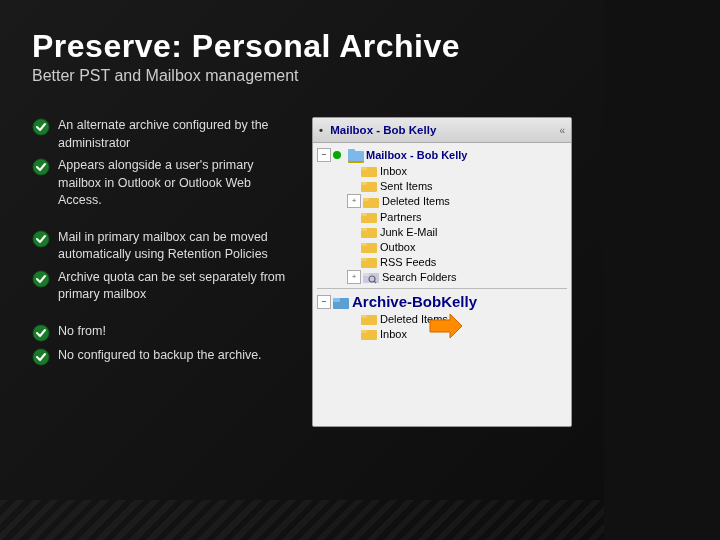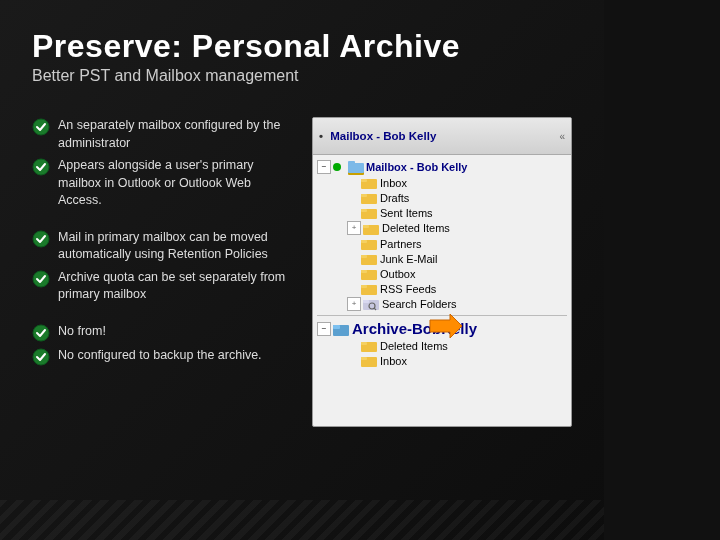--- a/index.html
+++ b/index.html
@@ -104,21 +104,21 @@
       font-family: 'Segoe UI', Arial, sans-serif;
       font-size: 11px;
       color: #000;
       position: relative;
       height: 310px;
       overflow: hidden;
     }
 
     .outlook-header {
       background: linear-gradient(to bottom, #e8e8e8, #d0d0d0);
-      padding: 12px 6px;
+      padding: 6px 6px;
       border-bottom: 1px solid #aaa;
       display: flex;
       justify-content: space-between;
       align-items: center;
     }
 
     .outlook-header-title {
       font-weight: 700;
       font-size: 11.5px;
       color: #000080;
@@ -229,21 +229,21 @@
     <div class="bullets-column">
 
       <div class="bullet-group">
         <div class="bullet-item">
           <div class="bullet-icon">
             <svg viewBox="0 0 18 18">
                 <circle cx="9" cy="9" r="8" fill="#1a7a2a" stroke="#0d5a1e" stroke-width="1"></circle>
                 <path d="M5 9 L8 12 L13 6" stroke="#fff" stroke-width="2" fill="none" stroke-linecap="round" stroke-linejoin="round"></path>
               </svg>
           </div>
-          <span class="bullet-text">An separately mailbox configured by the administrator</span>
+          <span class="bullet-text">An alternate archive configured by the administrator</span>
         </div>
         <div class="bullet-item">
           <div class="bullet-icon">
             <svg viewBox="0 0 18 18">
                 <circle cx="9" cy="9" r="8" fill="#1a7a2a" stroke="#0d5a1e" stroke-width="1"></circle>
                 <path d="M5 9 L8 12 L13 6" stroke="#fff" stroke-width="2" fill="none" stroke-linecap="round" stroke-linejoin="round"></path>
               </svg>
           </div>
           <span class="bullet-text">Appears alongside a user's primary mailbox in Outlook or Outlook Web Access.</span>
         </div>
@@ -320,28 +320,20 @@
 
           <div class="tree-item indent1">
             <span class="spacer"></span>
             <svg width="16" height="13" viewBox="0 0 16 13" style="margin-right:3px;">
                 <rect x="0" y="3" width="16" height="10" rx="1" fill="#f0c040"></rect>
                 <rect x="0" y="3" width="6" height="3" rx="1" fill="#f5d060"></rect>
               </svg>
             <span>Inbox</span>
           </div>
 
-          <div class="tree-item indent1">
-            <span class="spacer"></span>
-            <svg width="16" height="13" viewBox="0 0 16 13" style="margin-right:3px;">
-                <rect x="0" y="3" width="16" height="10" rx="1" fill="#f0c040"></rect>
-                <rect x="0" y="3" width="6" height="3" rx="1" fill="#f5d060"></rect>
-              </svg>
-            <span>Drafts</span>
-          </div>
 
           <div class="tree-item indent1">
             <span class="spacer"></span>
             <svg width="16" height="13" viewBox="0 0 16 13" style="margin-right:3px;">
                 <rect x="0" y="3" width="16" height="10" rx="1" fill="#f0c040"></rect>
                 <rect x="0" y="3" width="6" height="3" rx="1" fill="#f5d060"></rect>
               </svg>
             <span>Sent Items</span>
           </div>
 

